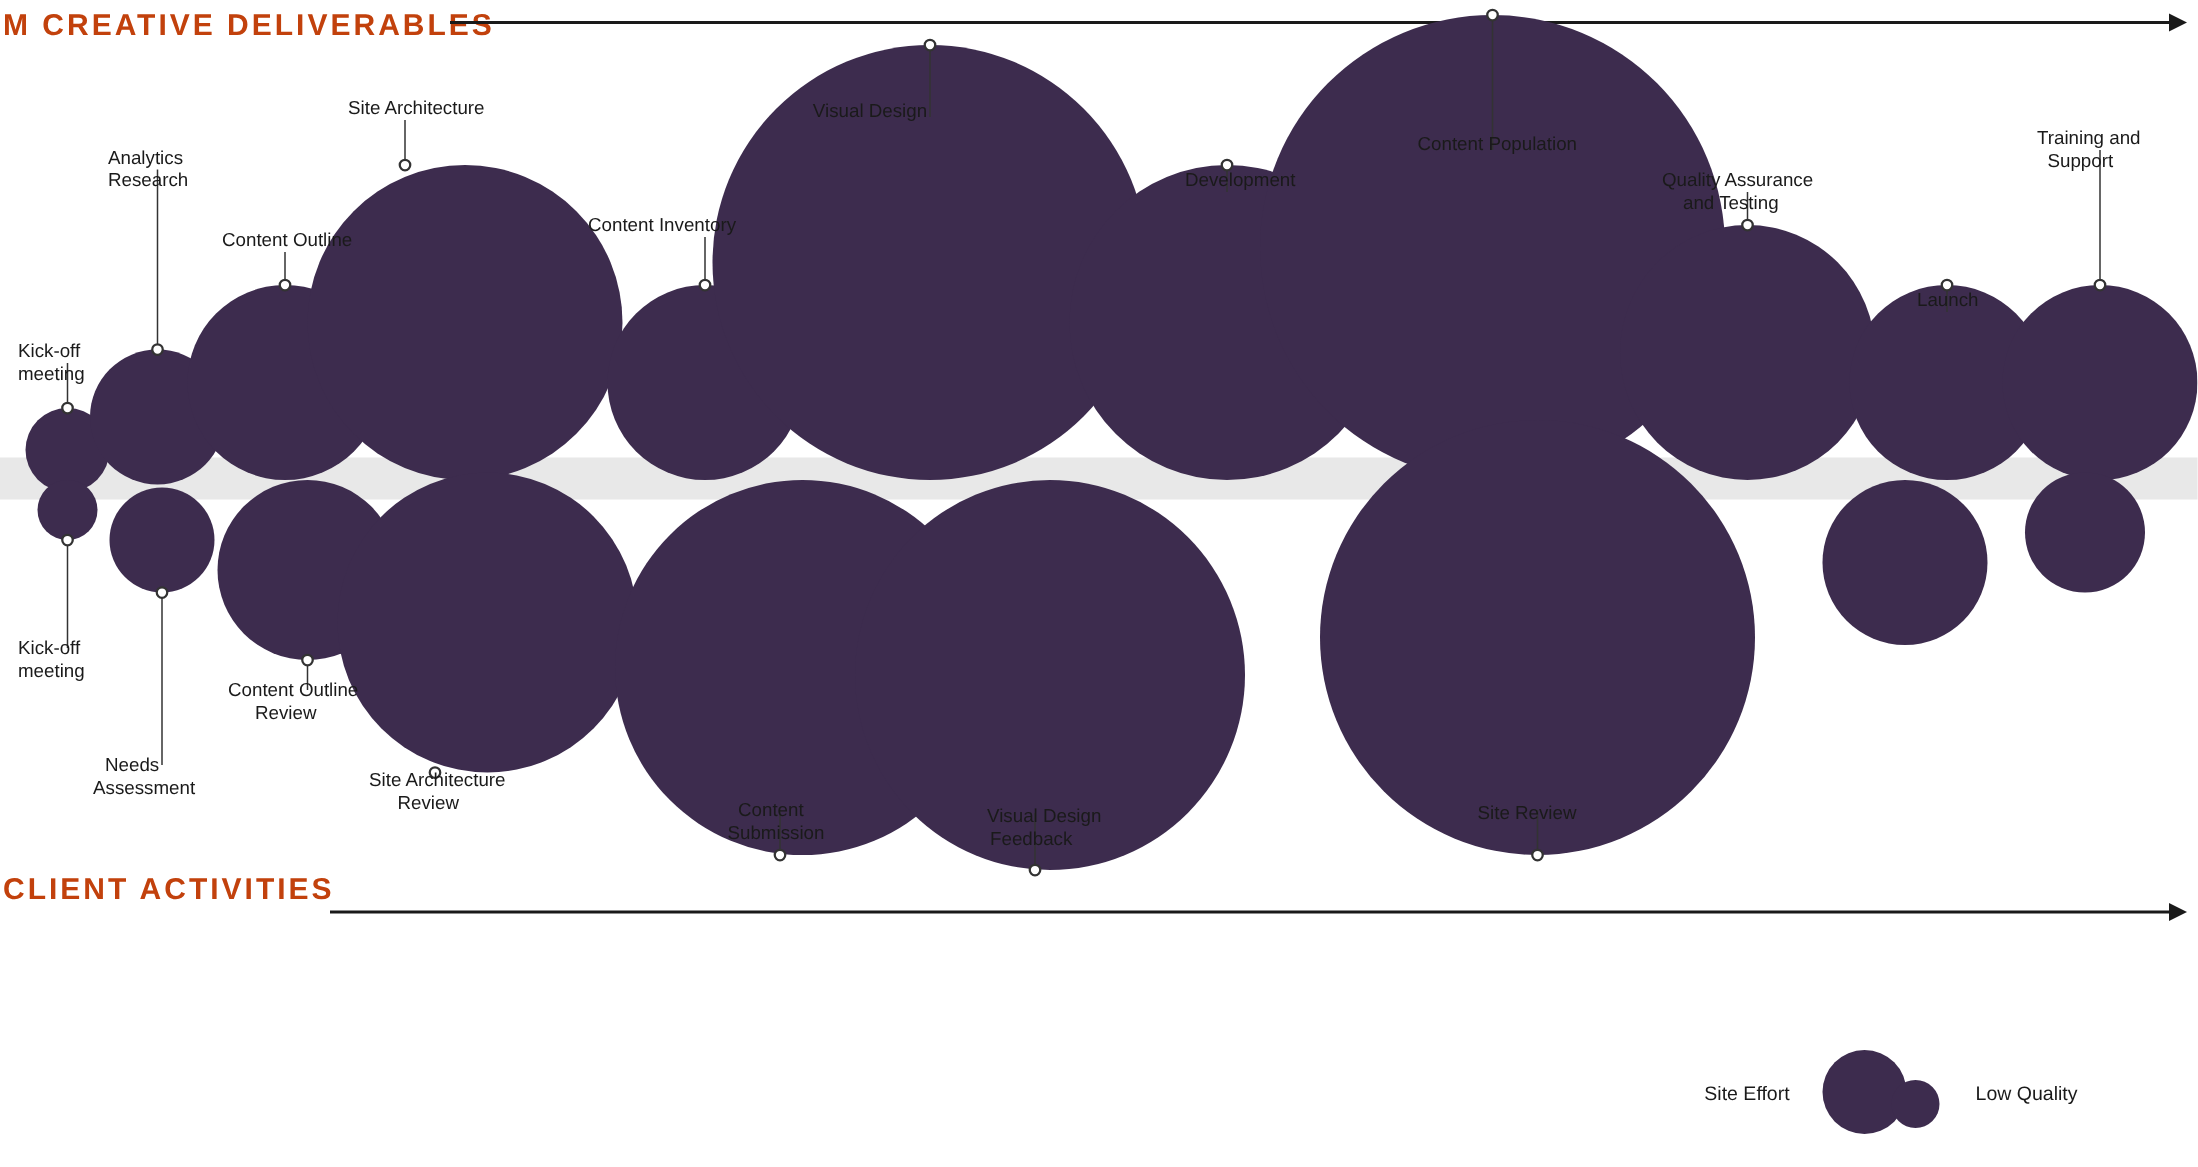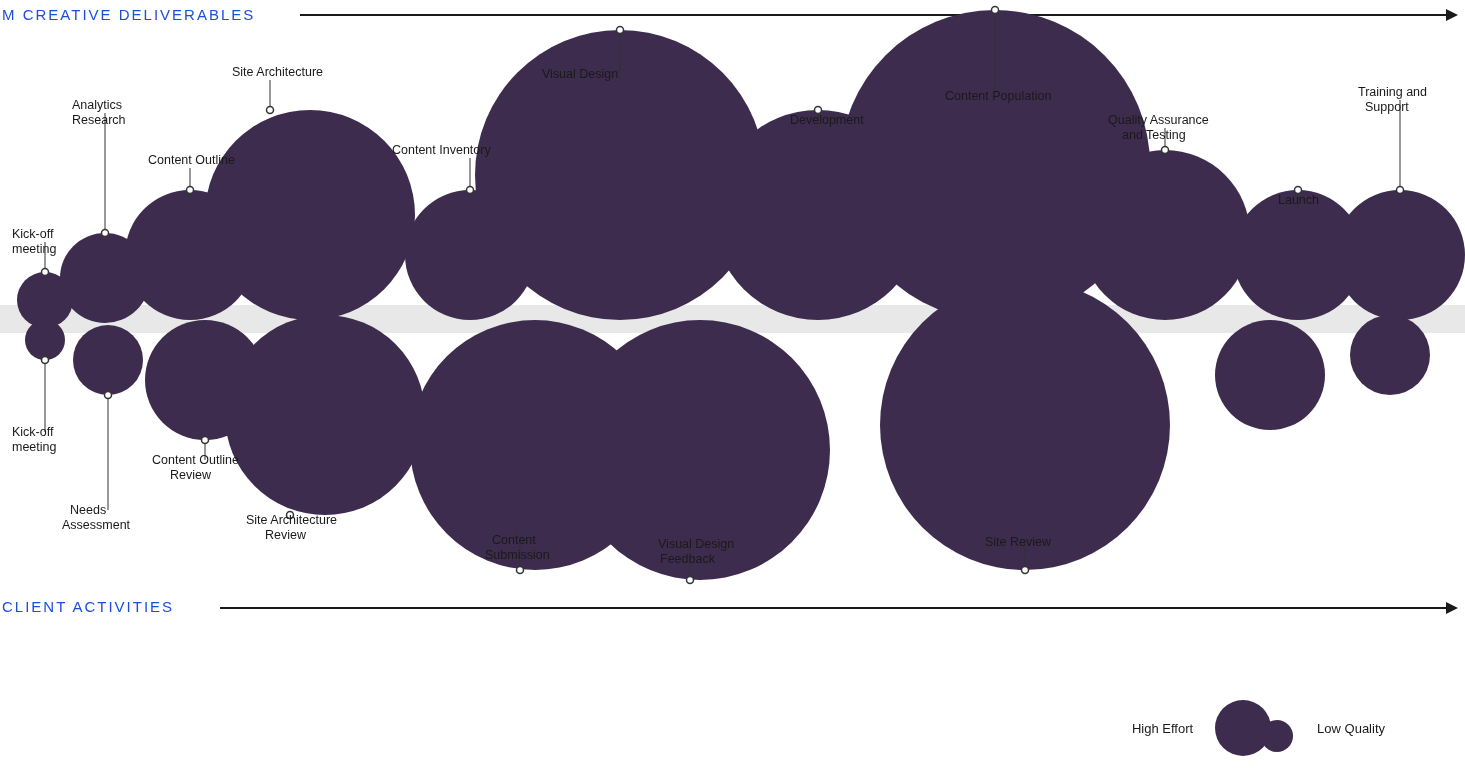--- a/index.html
+++ b/index.html
@@ -15,34 +15,34 @@
 
     #main-container {
       position: relative;
       width: 1465px;
       height: 778px;
     }
 
     
     .section-label {
       position: absolute;
-      font-size: 15px;
-      font-weight: 400;
+      font-size: 20px;
+      font-weight: 700;
       letter-spacing: 2px;
       text-transform: uppercase;
-      color: #1d4ed8;
+      color: #c2410c;
     }
 
     #label-creative {
       top: 6px;
       left: 2px;
     }
 
     #label-client {
-      top: 598px;
+      top: 582px;
       left: 2px;
     }
 
     
     .arrow-line {
       position: absolute;
       height: 2px;
       background: #1a1a1a;
     }
     .arrow-line::after {
@@ -223,21 +223,21 @@
     <text x="658" y="548" font-family="Arial" font-size="12.5" fill="#1a1a1a">Visual Design</text>
     <text x="660" y="563" font-family="Arial" font-size="12.5" fill="#1a1a1a">Feedback</text>
 
     <line x1="1025" y1="570" x2="1025" y2="540" stroke="#333" stroke-width="1"></line>
     <circle cx="1025" cy="570" r="3.5" fill="white" stroke="#333" stroke-width="1.5"></circle>
     <text x="985" y="546" font-family="Arial" font-size="12.5" fill="#1a1a1a">Site Review</text>
 
   </svg>
 
   <div id="legend" style="position:absolute; bottom:20px; right:80px; display:flex; align-items:center; gap:12px;">
-    <span class="legend-label">High Effort</span>
+    <span class="legend-label">Site Effort</span>
     <svg width="100" height="60">
       <circle cx="38" cy="30" r="28" fill="#3d2c4e"></circle>
       <circle cx="72" cy="38" r="16" fill="#3d2c4e"></circle>
     </svg>
     <span class="legend-label">Low Quality</span>
   </div>
 
 </div>
 
 </body></html>

